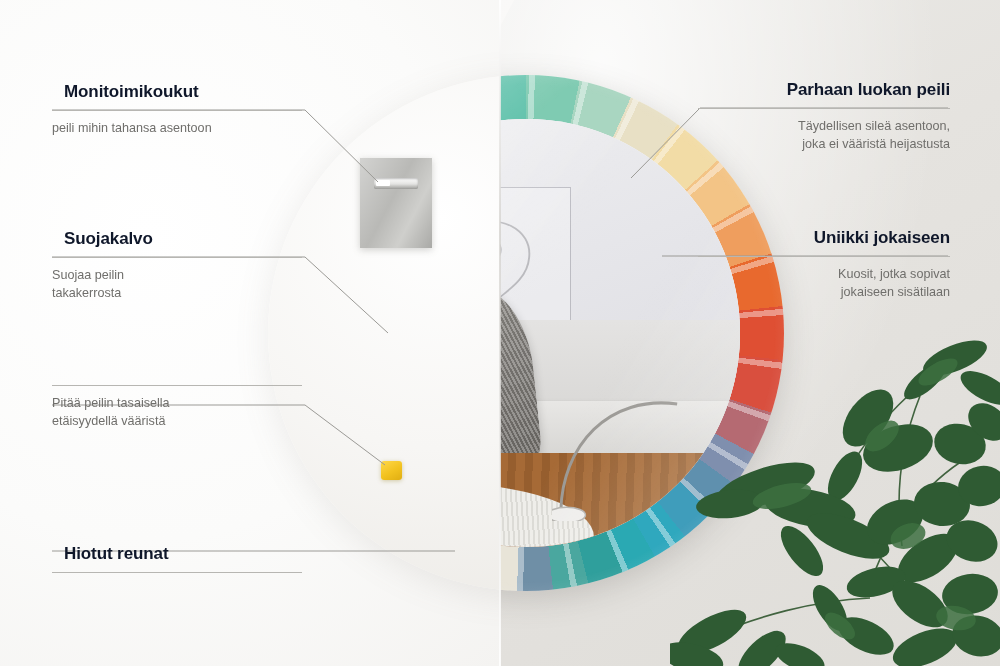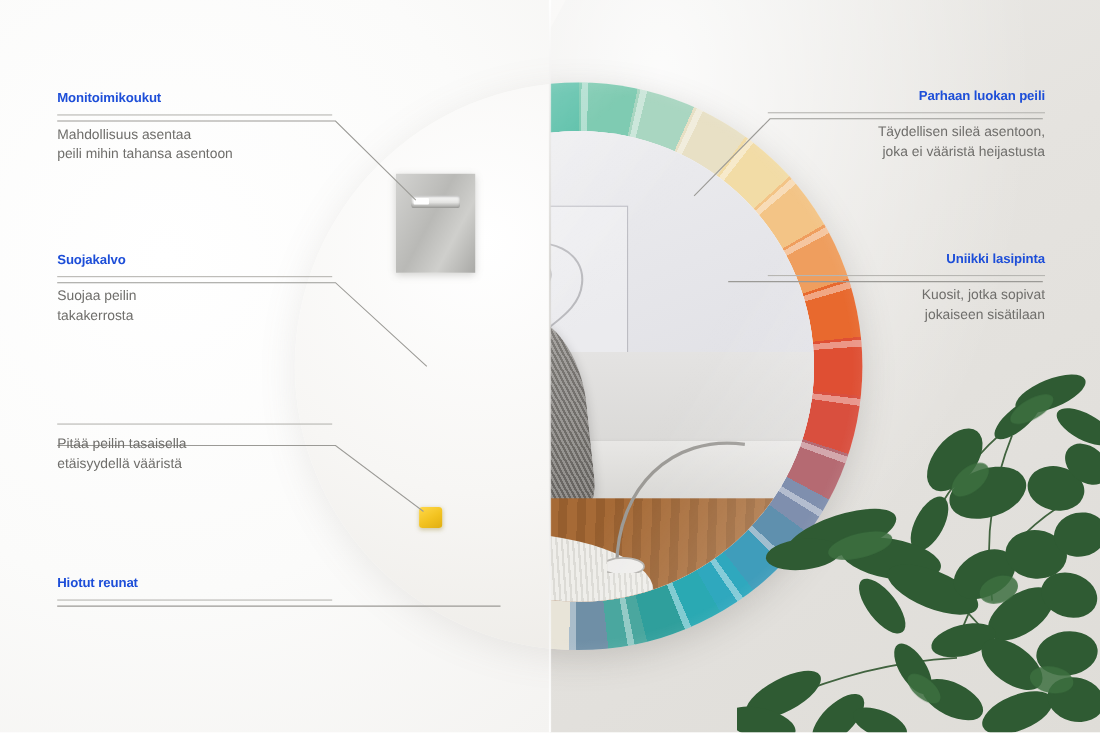--- a/index.html
+++ b/index.html
@@ -188,39 +188,39 @@
     border-radius:3px;
     box-shadow:0 1px 4px rgba(140,120,20,.35);
   }
 
   
   .leaders { position:absolute; inset:0; pointer-events:none; }
 
   
   .label { position:absolute; }
   .label h3 {
-    margin:0 0 0 0;
-    font-size:12px; font-weight:700; color:#1d4ed8;
+    margin:0 0 0 12px;
+    font-size:17px; font-weight:700; color:#0f172a;
     letter-spacing:-0.1px; line-height:1.2;
   }
   .label .rule {
     height:1px; margin:8px 0 9px 0;
     background:#b7b6b2;
   }
   .label p {
     margin:0; font-size:12.6px; line-height:1.42;
     color:#6f6e6b; font-weight:400;
   }
   .label.left  { left:52px; width:250px; text-align:left; }
   .label.right { right:50px; width:252px; text-align:right; }
 
   .lbl1 { top:82px; }
   .lbl2 { top:229px; }
   .lbl3 { top:377px; }
-  .lbl4 { top:523px; }
+  .lbl4 { top:544px; }
   .rlbl1 { top:80px; }
   .rlbl2 { top:228px; }
 
   
   .foliage { position:absolute; right:0; bottom:0; width:330px; height:330px; }
   .foliage svg { width:100%; height:100%; display:block; }
 </style>
 </head>
 <body>
 
@@ -285,21 +285,20 @@
       <path d="M52 405 L305 405 L385 465"></path>
       <path d="M52 551 L455 551"></path>
       <path d="M948 108 L700 108 L631 178"></path>
       <path d="M948 256 L662 256"></path>
     </g>
   </svg>
 
   <div class="label left lbl1">
     <h3>Monitoimikoukut</h3>
     <div class="rule"></div>
-    <p>Mahdollisuus asentaa</p>
     <p>peili mihin tahansa asentoon</p>
   </div>
 
   <div class="label left lbl2">
     <h3>Suojakalvo</h3>
     <div class="rule"></div>
     <p>Suojaa peilin</p>
     <p>takakerrosta</p>
   </div>
 
@@ -315,21 +314,21 @@
   </div>
 
   <div class="label right rlbl1">
     <h3>Parhaan luokan peili</h3>
     <div class="rule"></div>
     <p>Täydellisen sileä asentoon,</p>
     <p>joka ei vääristä heijastusta</p>
   </div>
 
   <div class="label right rlbl2">
-    <h3>Uniikki lasipinta</h3>
+    <h3>Uniikki jokaiseen</h3>
     <div class="rule"></div>
     <p>Kuosit, jotka sopivat</p>
     <p>jokaiseen sisätilaan</p>
   </div>
 
   <div class="foliage">
     <svg viewBox="0 0 330 330" aria-hidden="true">
       <g stroke="#41633f" stroke-width="1.6" fill="none">
         <path d="M310 10 C250 40,200 90,170 150"></path>
         <path d="M300 120 C250 150,215 200,200 250"></path>

